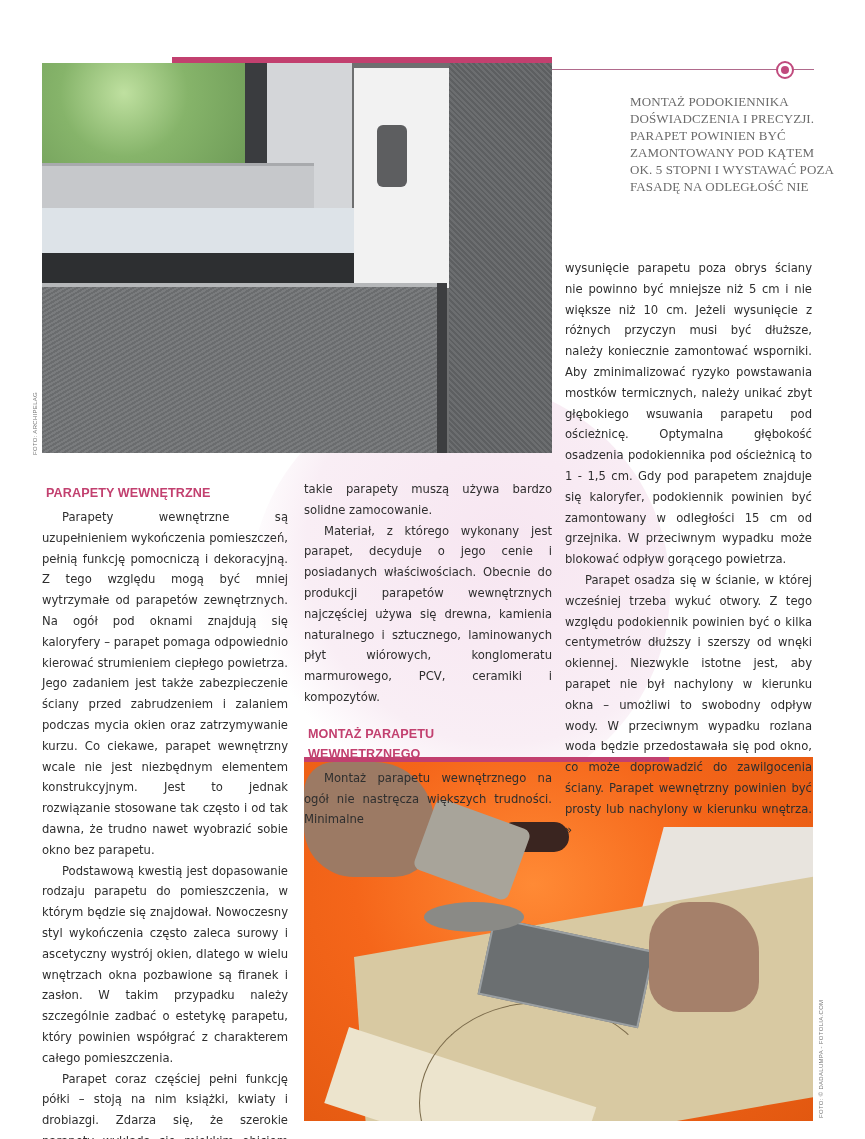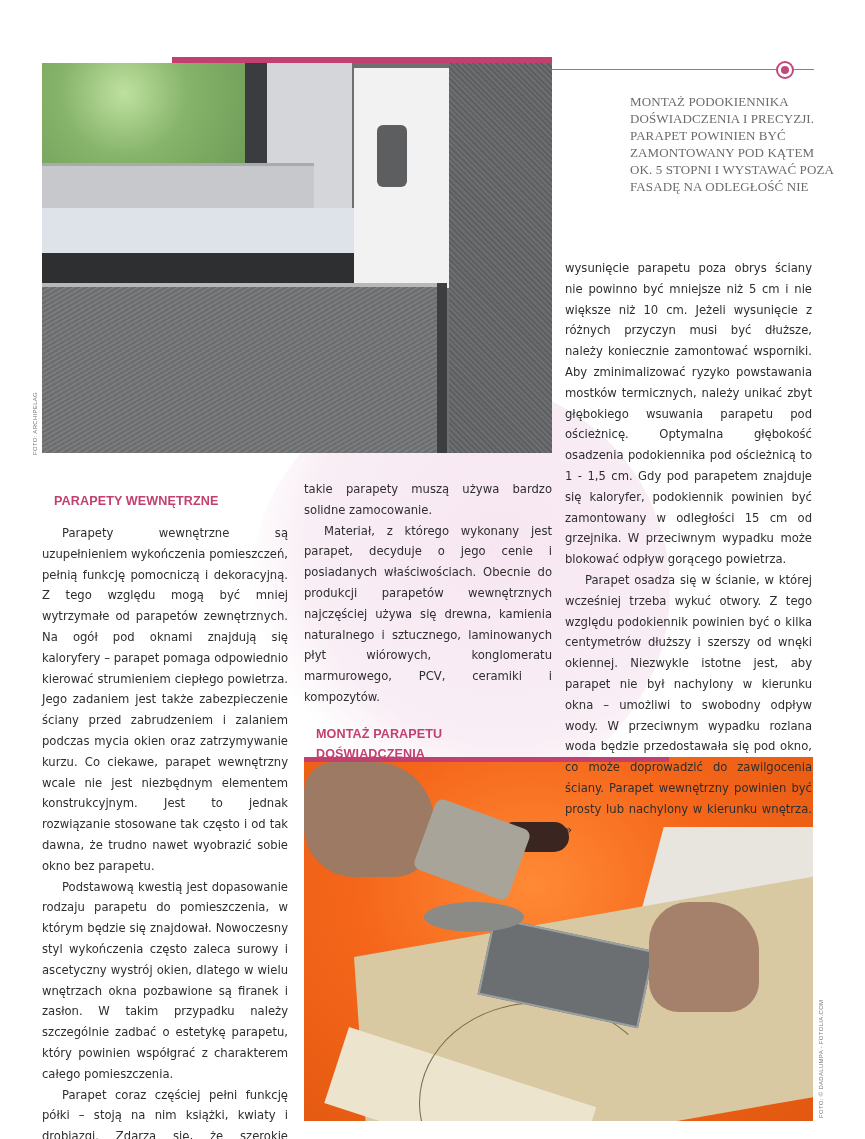--- a/index.html
+++ b/index.html
@@ -72,21 +72,21 @@
     font-family: "DejaVu Sans", sans-serif; font-size: 11.6px; line-height: 20.8px;
     color: #2e2e2e; text-align: justify;
   }
   .col p { margin: 0; }
   .col p.indent { text-indent: 20px; }
   .col1 { left: 42px; top: 479px; width: 246px; }
   .col2 { left: 304px; top: 479px; width: 248px; }
   .col3 { left: 565px; top: 258px; width: 247px; }
   .heading {
     font-family: "Liberation Sans", sans-serif; font-weight: bold; font-size: 12.6px;
-    color: #c2406f; line-height: 20px; margin: 12px; text-align: left; letter-spacing: 0.1px;
+    color: #c2406f; line-height: 20px; margin: 4px; text-align: left; letter-spacing: 0.1px;
   }
   .h2 { margin-top: 16px; }
   
   .photo2 {
     position: absolute; left: 304px; top: 757px; width: 509px; height: 364px;
     overflow: hidden; background: #f36a1c; z-index: 1;
   }
   .p2-topbar { position:absolute; left:0; top:0; width:365px; height:5px; background:#c2406f; z-index:3; }
   .p2-shirt { position:absolute; inset:0;
     background: radial-gradient(ellipse at 45% 35%, #ff8a35 0%, #f5661a 45%, #e25810 100%); }
@@ -147,21 +147,22 @@
 <div class="col col1">
   <h2 class="heading">PARAPETY WEWNĘTRZNE</h2>
   <p class="indent">Parapety wewnętrzne są uzupełnieniem wykończenia pomieszczeń, pełnią funkcję pomocniczą i dekoracyjną. Z tego względu mogą być mniej wytrzymałe od parapetów zewnętrznych. Na ogół pod oknami znajdują się kaloryfery – parapet pomaga odpowiednio kierować strumieniem ciepłego powietrza. Jego zadaniem jest także zabezpieczenie ściany przed zabrudzeniem i zalaniem podczas mycia okien oraz zatrzymywanie kurzu. Co ciekawe, parapet wewnętrzny wcale nie jest niezbędnym elementem konstrukcyjnym. Jest to jednak rozwiązanie stosowane tak często i od tak dawna, że trudno nawet wyobrazić sobie okno bez parapetu.</p>
   <p class="indent">Podstawową kwestią jest dopasowanie rodzaju parapetu do pomieszczenia, w którym będzie się znajdował. Nowoczesny styl wykończenia często zaleca surowy i ascetyczny wystrój okien, dlatego w wielu wnętrzach okna pozbawione są firanek i zasłon. W takim przypadku należy szczególnie zadbać o estetykę parapetu, który powinien współgrać z charakterem całego pomieszczenia.</p>
   <p class="indent">Parapet coraz częściej pełni funkcję półki – stoją na nim książki, kwiaty i drobiazgi. Zdarza się, że szerokie parapety wykłada się miękkim obiciem lub materacem - podokienniki zamieniają się wówczas w wypełnioną światłem strefę wypoczynku z miejscem do siedzenia i wypoczynku. Należy pamiętać, że</p>
 </div>
 
 <div class="col col2">
   <p>takie parapety muszą używa bardzo solidne zamocowanie.</p>
   <p class="indent">Materiał, z którego wykonany jest parapet, decyduje o jego cenie i posiadanych właściwościach. Obecnie do produkcji parapetów wewnętrznych najczęściej używa się drewna, kamienia naturalnego i sztucznego, laminowanych płyt wiórowych, konglomeratu marmurowego, PCV, ceramiki i kompozytów.</p>
-  <h2 class="heading h2">MONTAŻ PARAPETU DOŚWIADCZENIA</h2>
+  <h2 class="heading h2">MONTAŻ PARAPETU WEWNĘTRZNEGO</h2>
+  <p class="indent">Montaż parapetu wewnętrznego na ogół nie nastręcza większych trudności. Minimalne</p>
 </div>
 
 <div class="col col3">
   <p>wysunięcie parapetu poza obrys ściany nie powinno być mniejsze niż 5 cm i nie większe niż 10 cm. Jeżeli wysunięcie z różnych przyczyn musi być dłuższe, należy koniecznie zamontować wsporniki. Aby zminimalizować ryzyko powstawania mostków termicznych, należy unikać zbyt głębokiego wsuwania parapetu pod ościeżnicę. Optymalna głębokość osadzenia podokiennika pod ościeżnicą to 1 - 1,5 cm. Gdy pod parapetem znajduje się kaloryfer, podokiennik powinien być zamontowany w odległości 15 cm od grzejnika. W przeciwnym wypadku może blokować odpływ gorącego powietrza.</p>
   <p class="indent">Parapet osadza się w ścianie, w której wcześniej trzeba wykuć otwory. Z tego względu podokiennik powinien być o kilka centymetrów dłuższy i szerszy od wnęki okiennej. Niezwykle istotne jest, aby parapet nie był nachylony w kierunku okna – umożliwi to swobodny odpływ wody. W przeciwnym wypadku rozlana woda będzie przedostawała się pod okno, co może doprowadzić do zawilgocenia ściany. Parapet wewnętrzny powinien być prosty lub nachylony w kierunku wnętrza. »</p>
 </div>
 
 <div class="photo2">
   <div class="p2-shirt"></div>
   <div class="p2-wall"></div>

